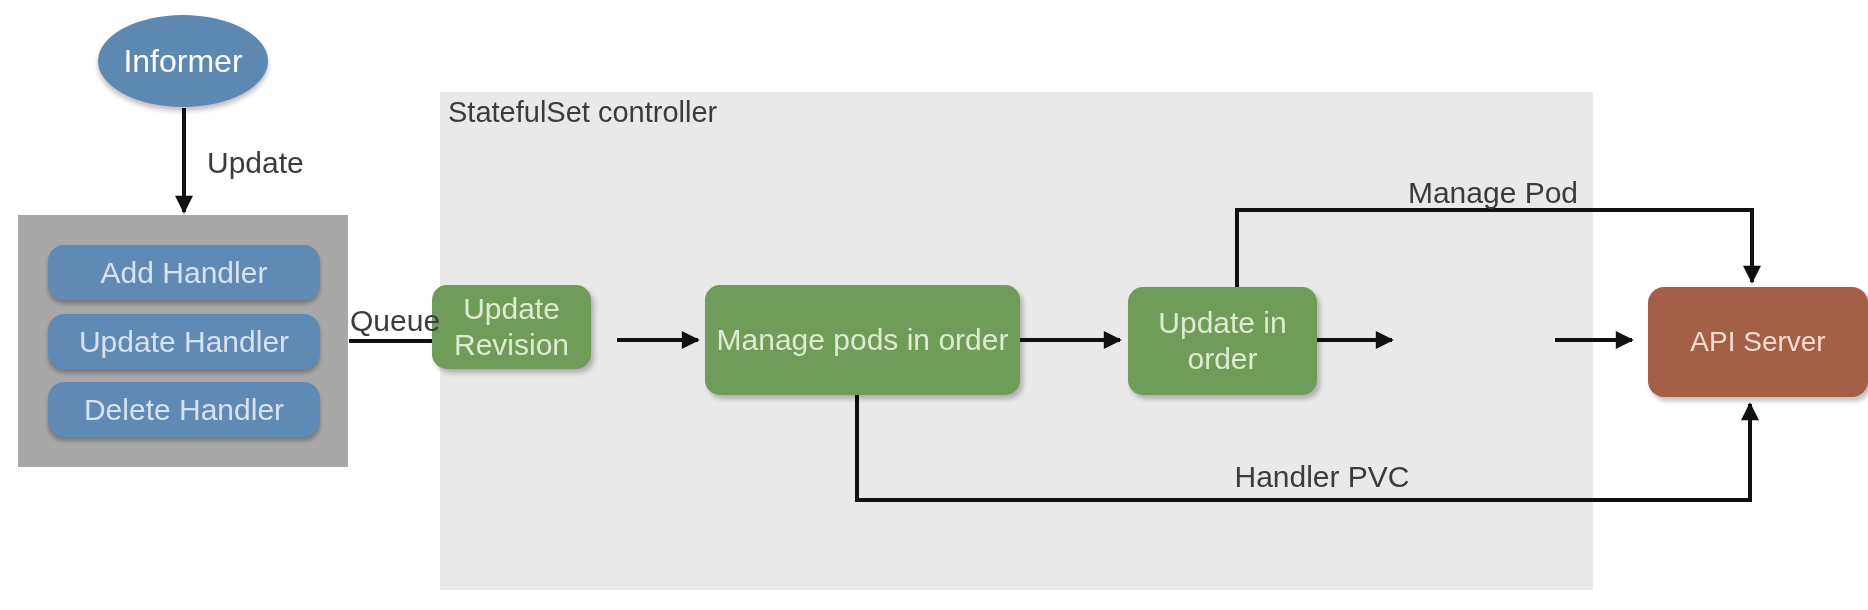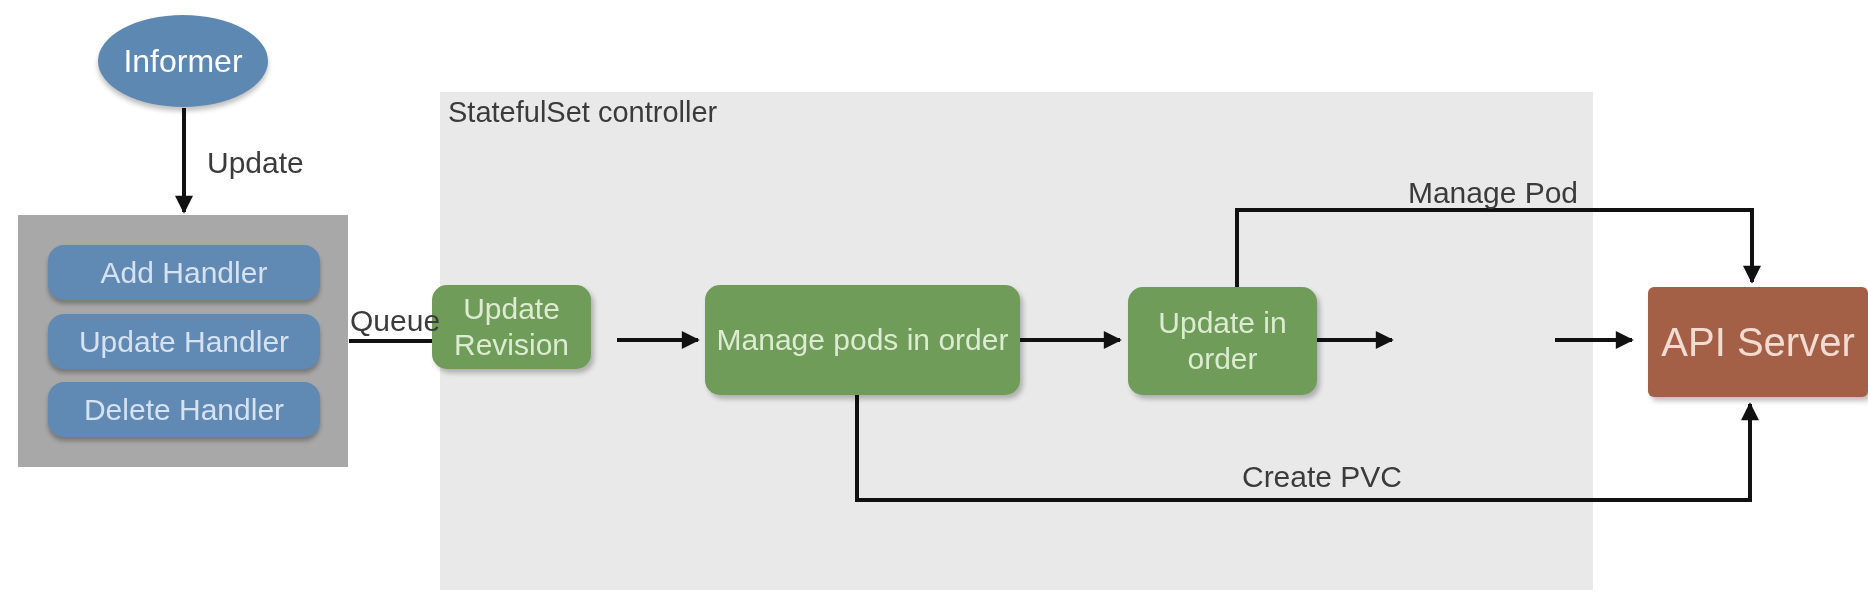--- a/index.html
+++ b/index.html
@@ -57,23 +57,23 @@
     box-shadow: 3px 4px 5px rgba(0,0,0,0.25);
   }
   #step-update-revision { left: 432px; top: 285px; width: 159px; height: 84px; }
   #step-manage-pods     { left: 705px; top: 285px; width: 315px; height: 110px; white-space: nowrap; }
   #step-update-in-order { left: 1128px; top: 287px; width: 189px; height: 108px; }
   #step-update-status   { left: 1400px; top: 287px; width: 155px; height: 110px; }
 
   
   .api-server {
     position: absolute; left: 1648px; top: 287px; width: 220px; height: 110px;
-    background: #a45f47; border-radius: 6px; z-index: 2;
+    background: #a45f47; border-radius: 16px; z-index: 2;
     display: flex; align-items: center; justify-content: center;
-    color: #f2dcd2; font-size: 40px;
+    color: #f2dcd2; font-size: 28px;
     box-shadow: 3px 4px 5px rgba(0,0,0,0.25);
   }
 
   
   .edge-label {
     position: absolute; z-index: 3;
     font-size: 30px; color: #3b3b3b; white-space: nowrap;
   }
   #label-event  { left: 207px; top: 146px; }
   #label-queue  { left: 350px; top: 304px; }
@@ -131,15 +131,15 @@
     <span>Manage pods in order</span>
   </div>
 
   <div class="api-server">
     <span>API Server</span>
   </div>
 
   <div class="edge-label" id="label-event">Update</div>
   <div class="edge-label" id="label-queue">Queue</div>
   <div class="edge-label" id="label-delete-pod">Manage Pod</div>
-  <div class="edge-label" id="label-create-pvc">Create PVC</div>
+  <div class="edge-label" id="label-create-pvc">Handler PVC</div>
 
 </div>
 
 </body></html>

